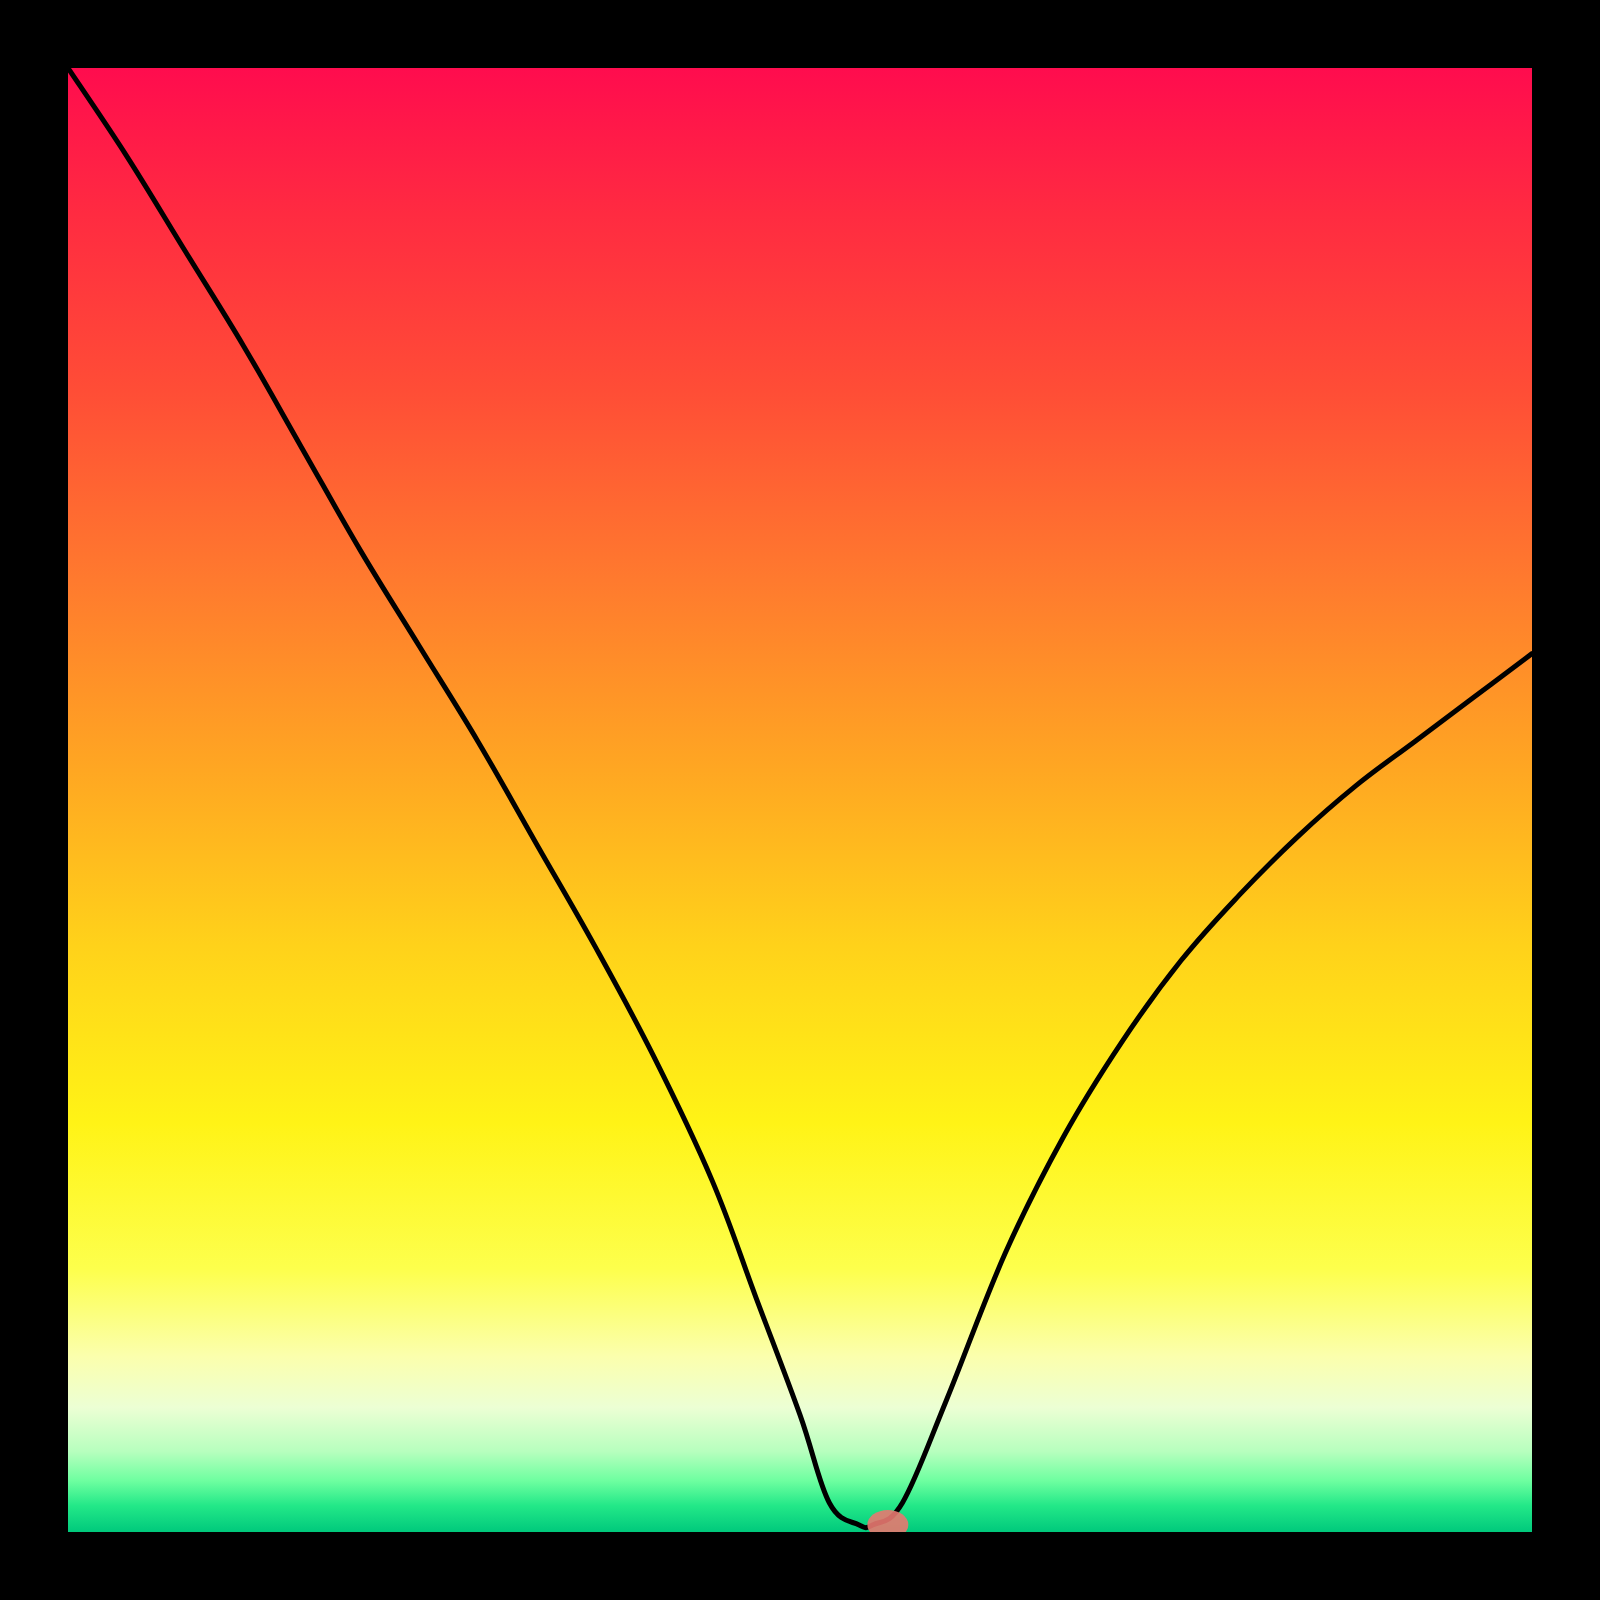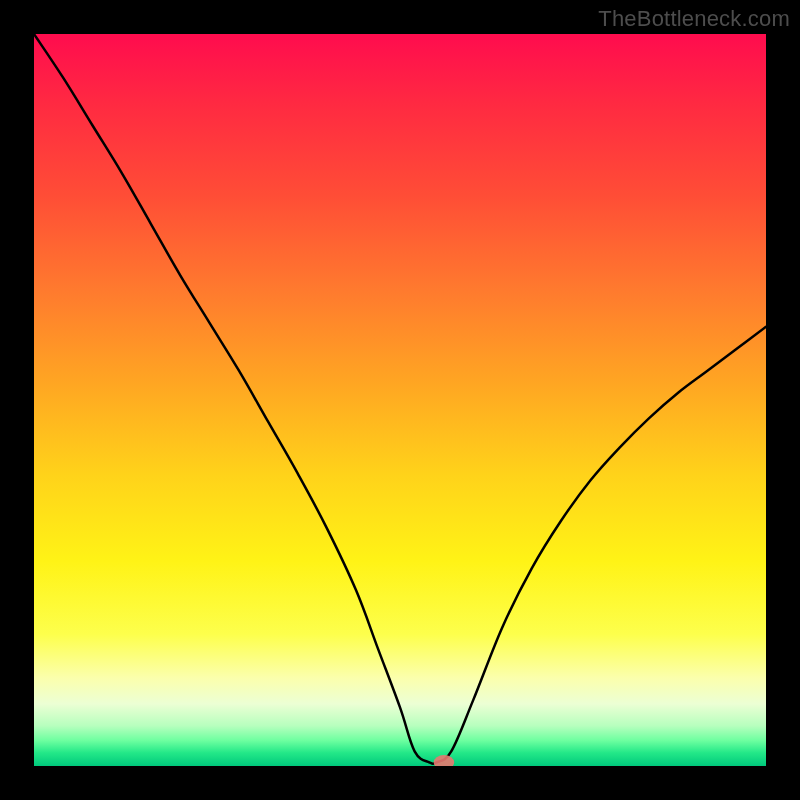--- a/index.html
+++ b/index.html
@@ -45,21 +45,20 @@
   }
   .marker {
     fill: #e87870;
     opacity: 0.9;
   }
 </style>
 </head>
 <body>
 
 <div class="frame">
-  <div class="attribution">TheBottleneck.com</div>
   <svg class="plot" viewBox="0 0 732 732" preserveAspectRatio="none">
     <defs>
       <linearGradient id="bg-grad" x1="0" y1="0" x2="0" y2="1">
           <stop offset="0.00%" stop-color="#ff0c4e"></stop>
           <stop offset="10.00%" stop-color="#ff2b41"></stop>
           <stop offset="22.00%" stop-color="#ff4d36"></stop>
           <stop offset="35.00%" stop-color="#ff7a2e"></stop>
           <stop offset="48.00%" stop-color="#ffa722"></stop>
           <stop offset="60.00%" stop-color="#ffd21a"></stop>
           <stop offset="72.00%" stop-color="#fff316"></stop>

